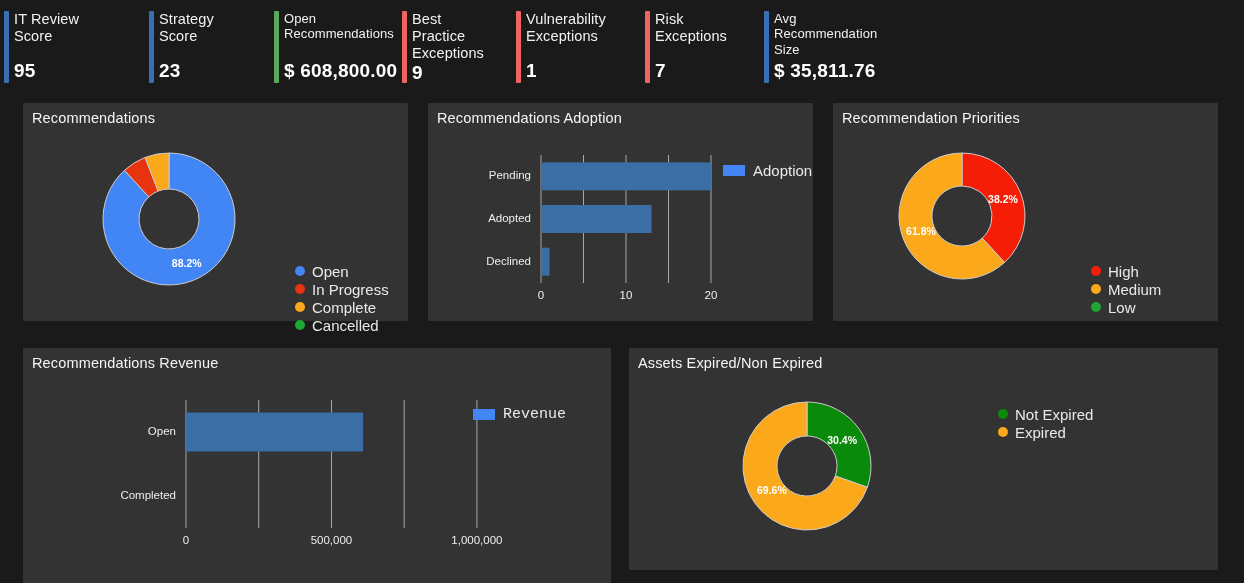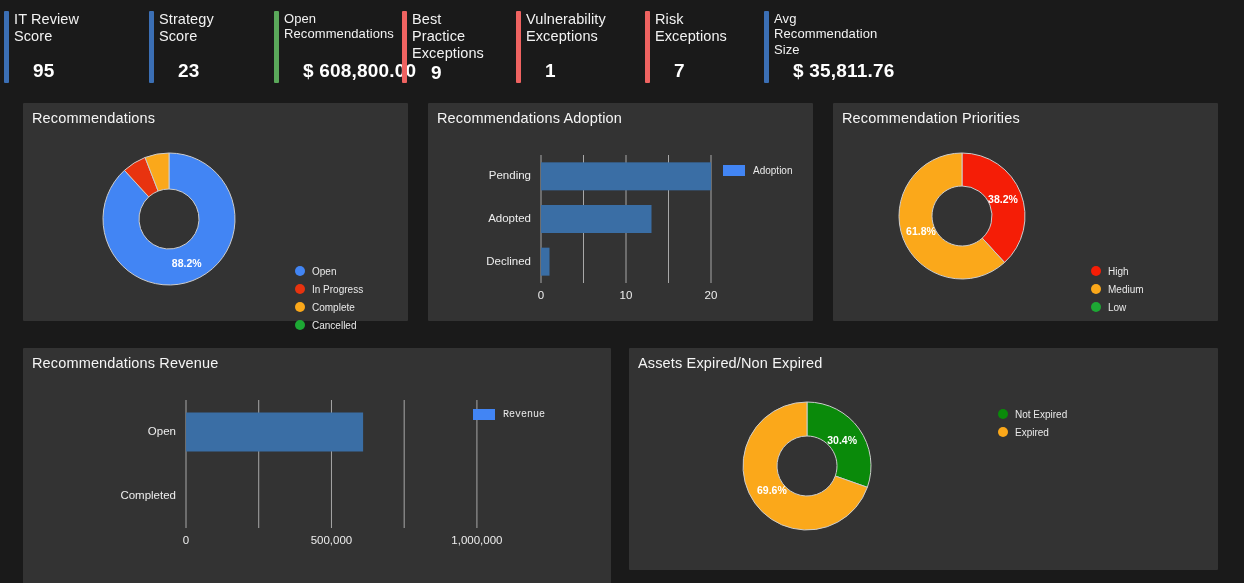--- a/index.html
+++ b/index.html
@@ -29,40 +29,39 @@
   .kpi-label {
     color: #f2f2f2; line-height: 1.18; letter-spacing: .1px;
     white-space: pre-line;
   }
   .kpi-label.sz-lg { font-size: 14.5px; }
   .kpi-label.sz-sm { font-size: 13px; }
   .kpi-value {
     margin-top: auto; margin-bottom: 15px;
     color: #ffffff; font-size: 19px; font-weight: bold; letter-spacing: .2px;
     white-space: nowrap;
-    margin-left: 19px;
   }
 
   
   .panel {
     position: absolute;
     background: #333333;
     border-radius: 1px;
   }
   .panel-title {
     position: absolute; left: 9px; top: 7px;
     color: #f5f5f5; font-size: 14.5px; letter-spacing: .15px;
   }
 
   
   .legend { position: absolute; }
   .legend-row { display: flex; align-items: center; height: 18px; margin-bottom: 0px; }
   .legend-dot { width: 10px; height: 10px; border-radius: 50%; margin-right: 7px; flex: none; }
   .legend-sq { width: 22px; height: 11px; margin-right: 8px; flex: none; }
-  .legend-text { color: #e9e9e9; font-size: 10px; white-space: nowrap; }
+  .legend-text { color: #e9e9e9; font-size: 15px; white-space: nowrap; }
 
   
   .donut-wrap { position: absolute; }
   .donut-wrap svg { display: block; overflow: visible; }
   .slice-label {
     fill: #ffffff; font-size: 10.5px; font-family: "Liberation Sans", sans-serif;
     font-weight: bold; text-anchor: middle; dominant-baseline: middle;
   }
 
   

